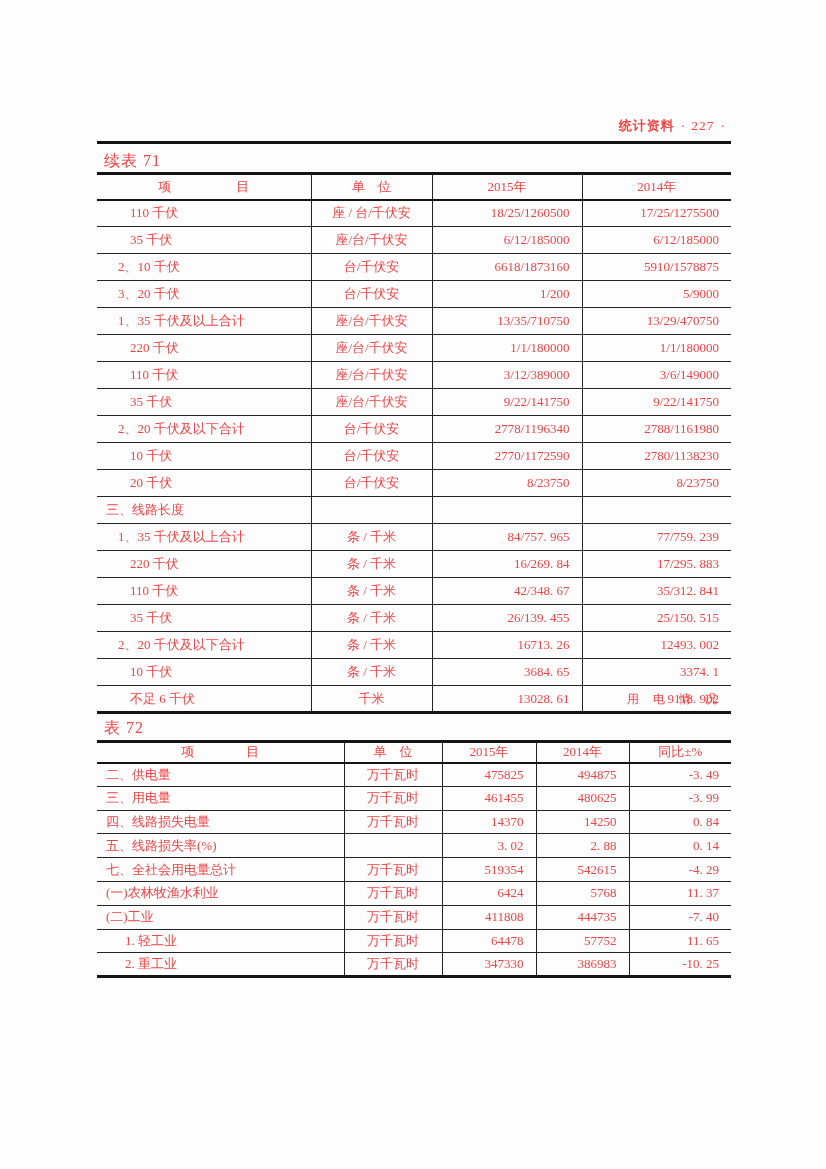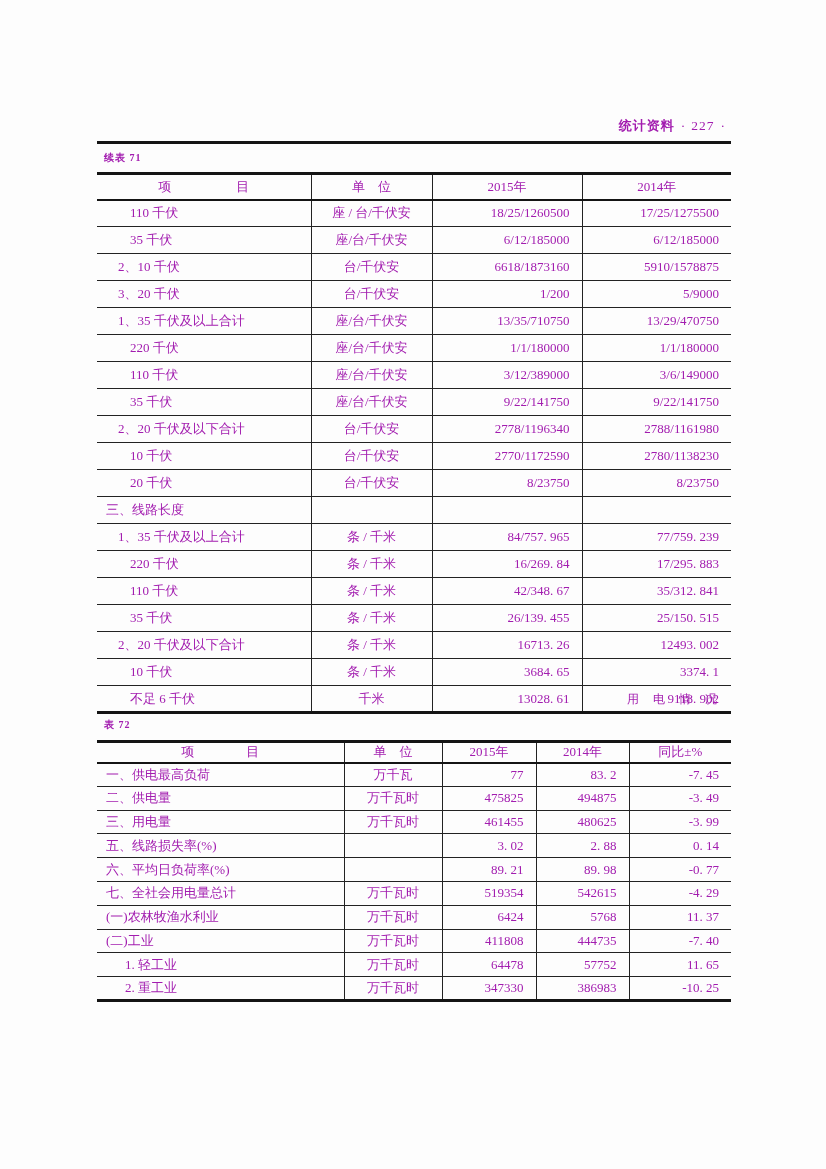--- a/index.html
+++ b/index.html
@@ -3,21 +3,21 @@
 <meta charset="utf-8">
 <style>
   html, body { margin: 0; padding: 0; background: #e8e8e8; }
   .page {
     position: relative;
     width: 826px;
     height: 1169px;
     margin: 0 auto;
     background: #fdfdfd;
     font-family: "Liberation Serif", "DejaVu Serif", serif;
-    color: #a21caf;
+    color: #ef4444;
     overflow: hidden;
   }
   
   .running-head {
     position: absolute;
     top: 117px;
     left: 97px;
     width: 634px;
     text-align: right;
     font-size: 13.5px;
@@ -36,23 +36,22 @@
     top: 141px;
     left: 97px;
     width: 634px;
     height: 3px;
     background: #141414;
   }
   
   .caption {
     position: absolute;
     left: 104px;
-    font-size: 10px;
+    font-size: 16px;
     letter-spacing: 1px;
-    font-weight: bold;
   }
   .caption1 { top: 151px; }
   .caption2 { top: 718px; }
   
   .t {
     position: absolute;
     left: 97px;
     width: 634px;
     border-collapse: collapse;
     table-layout: fixed;
@@ -265,55 +264,48 @@
       <tr>
         <th>项　　　　目</th>
         <th>单　位</th>
         <th>2015年</th>
         <th>2014年</th>
         <th>同比±%</th>
       </tr>
     </thead>
     <tbody id="t2-body">
         <tr>
-          <td class="c-item ind0">一、供电最高负荷</td>
-          <td class="c-unit">万千瓦</td>
-          <td class="c-num">77</td>
-          <td class="c-num">83. 2</td>
-          <td class="c-num">-7. 45</td>
-        </tr>
-        <tr>
           <td class="c-item ind0">二、供电量</td>
           <td class="c-unit">万千瓦时</td>
           <td class="c-num">475825</td>
           <td class="c-num">494875</td>
           <td class="c-num">-3. 49</td>
         </tr>
         <tr>
           <td class="c-item ind0">三、用电量</td>
           <td class="c-unit">万千瓦时</td>
           <td class="c-num">461455</td>
           <td class="c-num">480625</td>
           <td class="c-num">-3. 99</td>
+        </tr>
+        <tr>
+          <td class="c-item ind0">四、线路损失电量</td>
+          <td class="c-unit">万千瓦时</td>
+          <td class="c-num">14370</td>
+          <td class="c-num">14250</td>
+          <td class="c-num">0. 84</td>
         </tr>
         <tr>
           <td class="c-item ind0">五、线路损失率(%)</td>
           <td class="c-unit"></td>
           <td class="c-num">3. 02</td>
           <td class="c-num">2. 88</td>
           <td class="c-num">0. 14</td>
         </tr>
         <tr>
-          <td class="c-item ind0">六、平均日负荷率(%)</td>
-          <td class="c-unit"></td>
-          <td class="c-num">89. 21</td>
-          <td class="c-num">89. 98</td>
-          <td class="c-num">-0. 77</td>
-        </tr>
-        <tr>
           <td class="c-item ind0">七、全社会用电量总计</td>
           <td class="c-unit">万千瓦时</td>
           <td class="c-num">519354</td>
           <td class="c-num">542615</td>
           <td class="c-num">-4. 29</td>
         </tr>
         <tr>
           <td class="c-item ind0">(一)农林牧渔水利业</td>
           <td class="c-unit">万千瓦时</td>
           <td class="c-num">6424</td>

